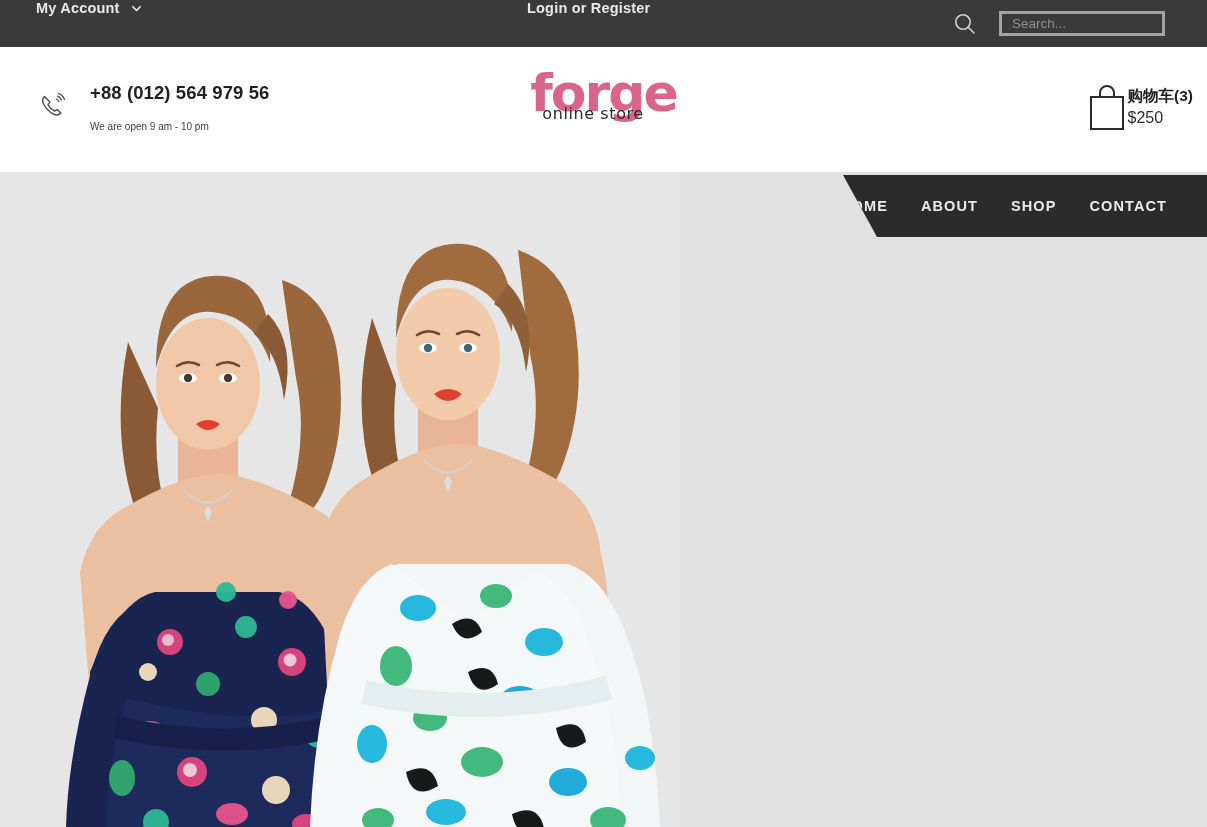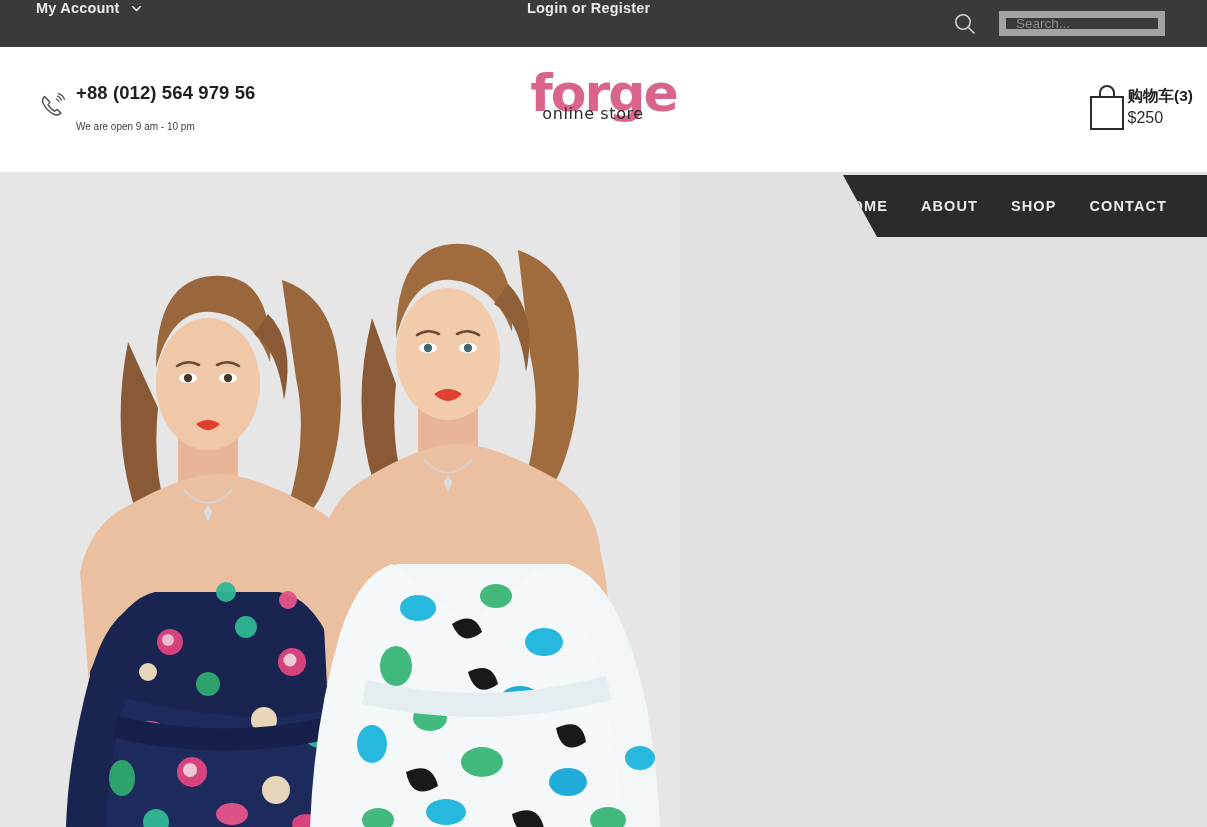--- a/index.html
+++ b/index.html
@@ -32,38 +32,38 @@
     letter-spacing: 0.2px; cursor: pointer;
   }
   .topbar-search-icon {
     position: absolute; left: 952px; top: 11px;
     width: 26px; height: 26px; cursor: pointer;
   }
   .topbar-search-input {
     position: absolute; left: 999px; top: 11px;
     width: 166px; height: 25px;
     background: transparent;
-    border: 7px solid #a3a3a3;
+    border: 3px solid #a3a3a3;
     color: #cfcfcf;
     font-family: "Liberation Sans", sans-serif;
     font-size: 13.5px;
     padding: 0 10px;
     outline: none;
   }
   .topbar-search-input::placeholder { color: #8e8e8e; }
 
   
   .header {
     position: absolute; top: 47px; left: 0;
     width: 1207px; height: 125px;
     background: #ffffff;
   }
   .contact-block {
     position: absolute; left: 36px; top: 35px;
-    display: flex; align-items: center; gap: 6px;
+    display: flex; align-items: center; gap: 20px;
   }
   .phone-icon { width: 34px; height: 34px; }
   .contact-lines { line-height: 1.22; }
   .contact-phone {
     font-size: 18.5px; font-weight: bold; color: #1f1f1f;
     letter-spacing: 0.1px;
   }
   .contact-hours {
     font-size: 10px; color: #3c3c3c; margin-top: 16px;
   }

